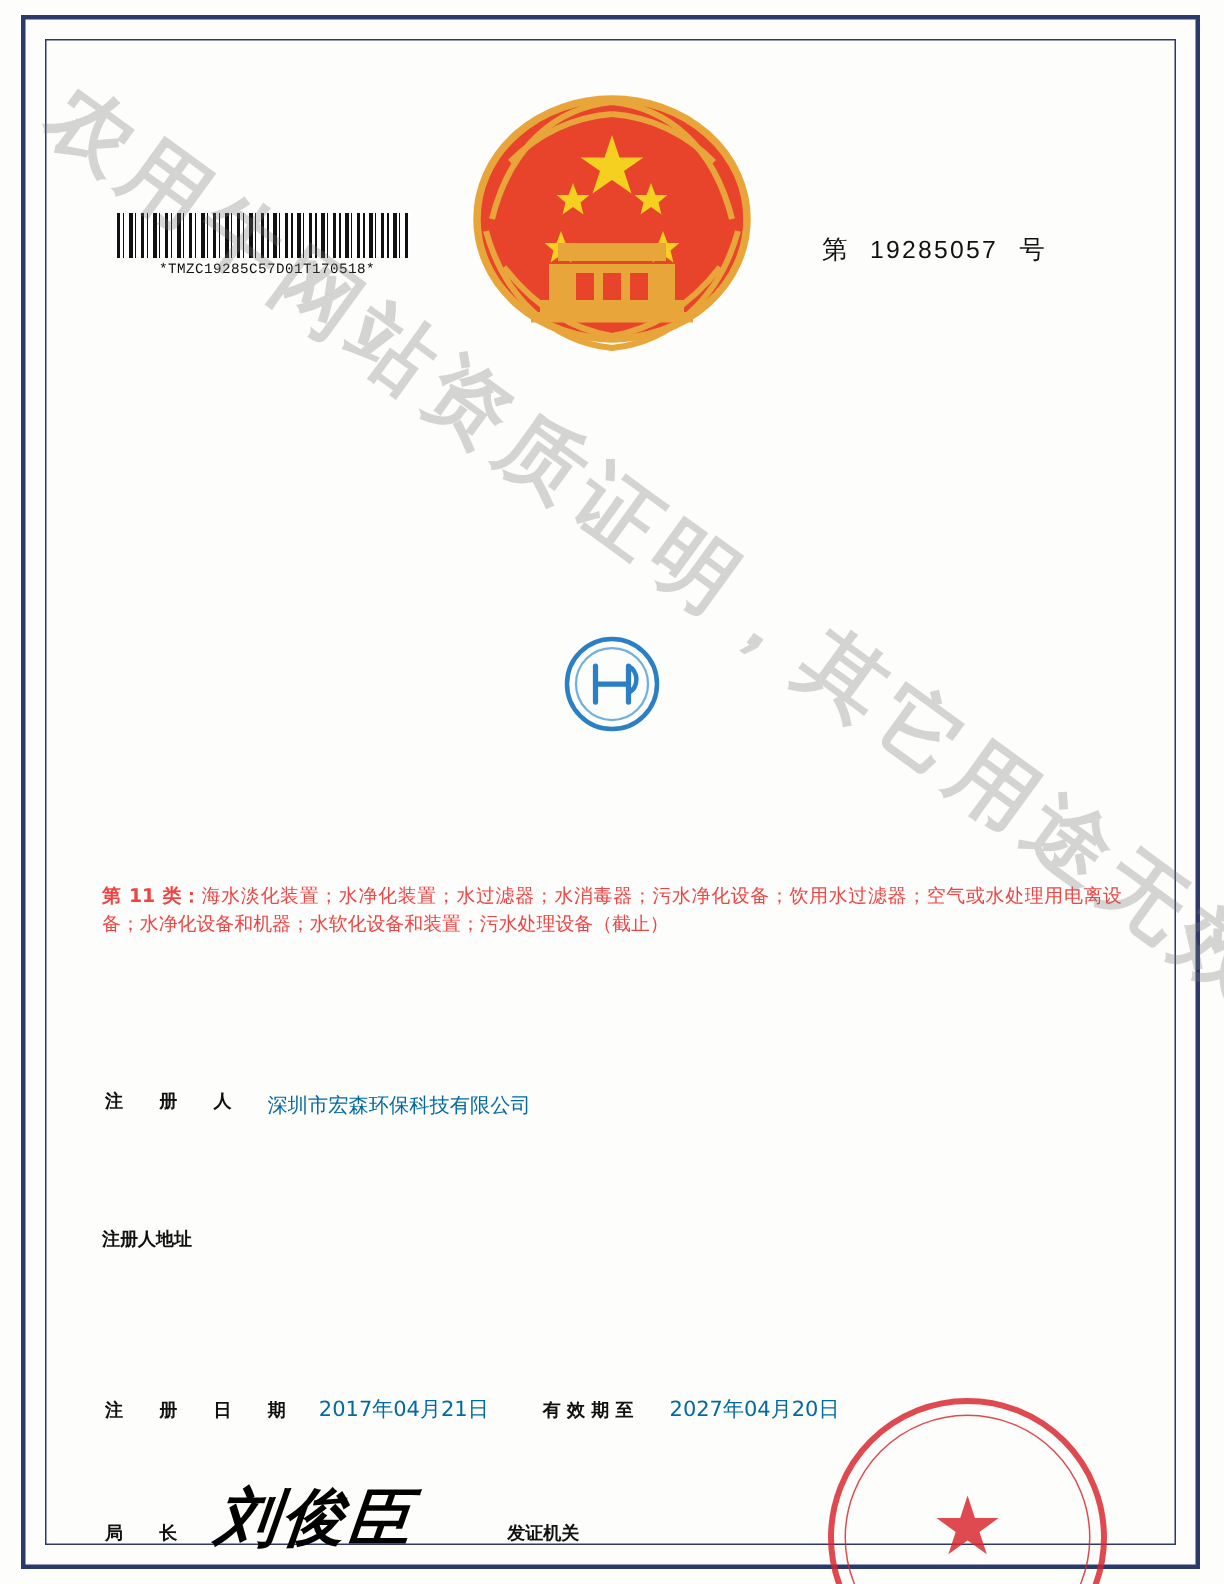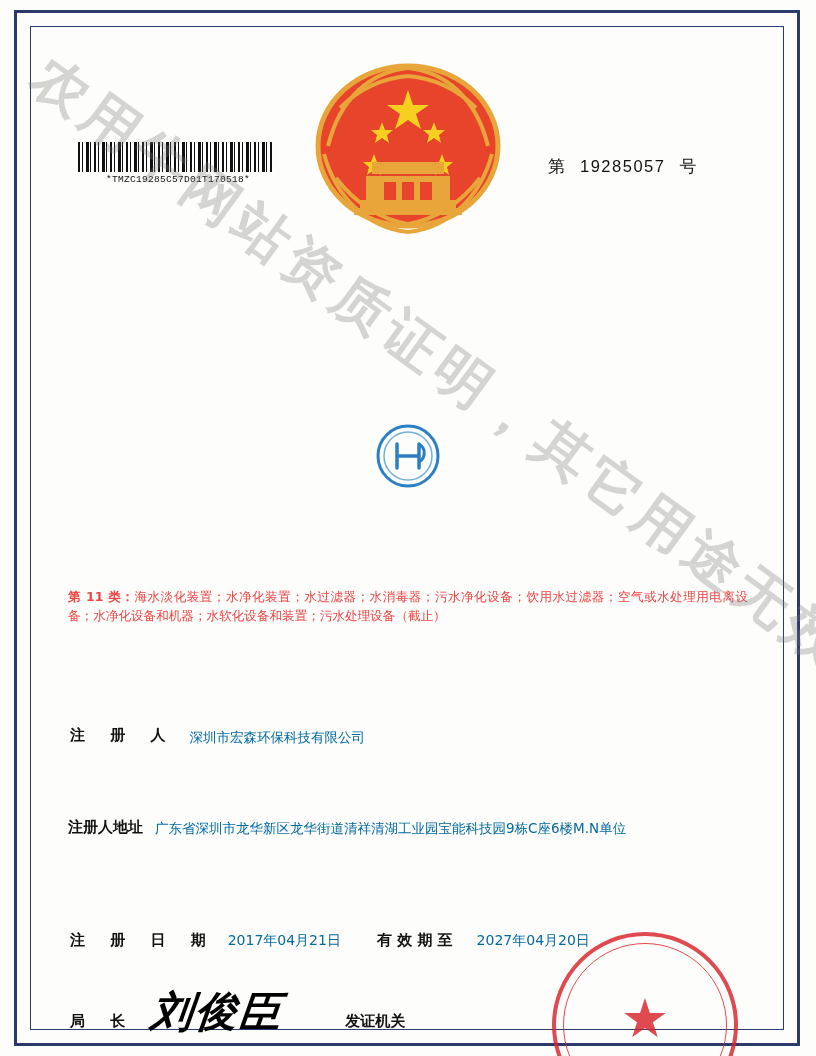--- a/index.html
+++ b/index.html
@@ -138,21 +138,21 @@
   .field-row {
     position: absolute;
     left: 68px;
     width: 690px;
     display: flex;
     align-items: flex-start;
   }
   .field-label {
     font-family: "DejaVu Sans", sans-serif;
     font-weight: bold;
-    font-size: 15px;
+    font-size: 12px;
     color: #111;
     white-space: nowrap;
   }
   .lab-spread {
     letter-spacing: 10px;
     text-indent: 2px;
   }
   .field-value {
     font-family: "DejaVu Sans", sans-serif;
     font-size: 13.5px;
@@ -315,21 +315,20 @@
     </div>
   </div>
 
   <div class="field-row" id="row-registrant">
     <div class="field-label lab-spread">注 册 人</div>
     <div class="field-value">深圳市宏森环保科技有限公司</div>
   </div>
 
   <div class="field-row" id="row-address">
     <div class="field-label">注册人地址</div>
-    <div class="field-value">广东省深圳市龙华新区龙华街道清祥清湖工业园宝能科技园9栋C座6楼M.N单位</div>
   </div>
 
   <div class="date-row">
     <div class="field-label lab-spread">注 册 日 期</div>
     <div class="field-value">2017年04月21日</div>
     <div class="field-label mid-label">有 效 期 至</div>
     <div class="field-value second-value">2027年04月20日</div>
   </div>
 
   <div class="director-row">

